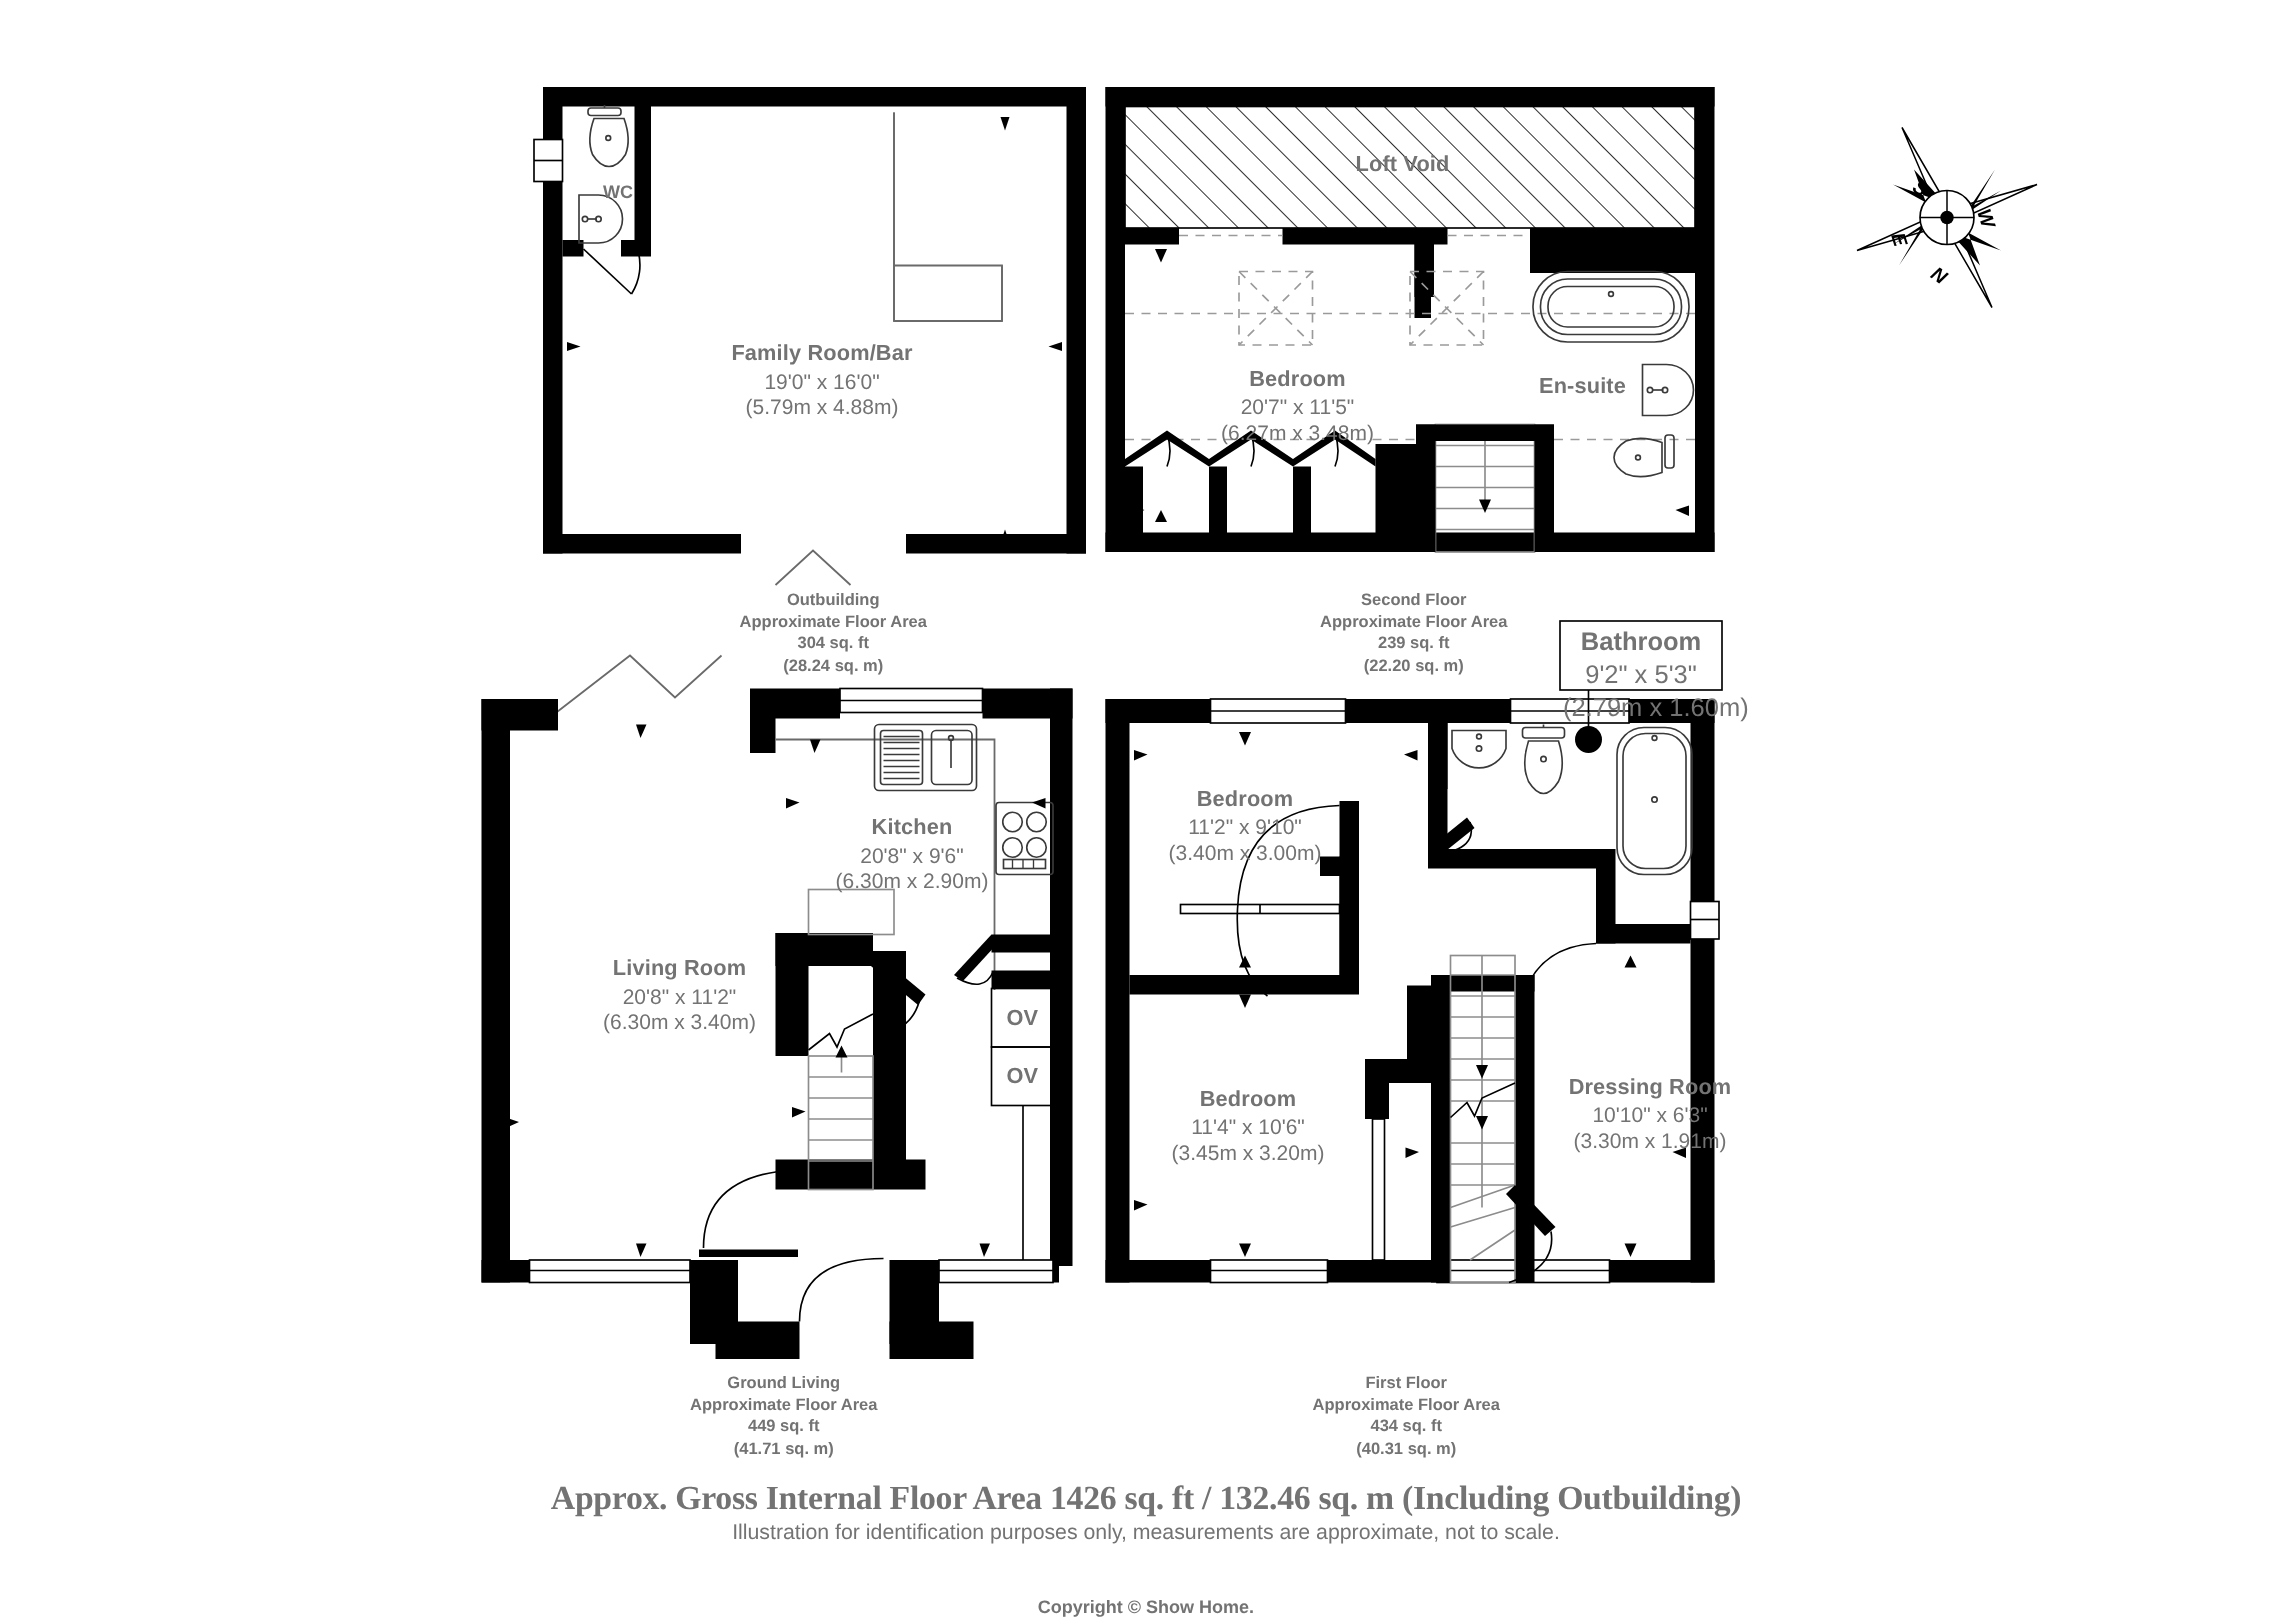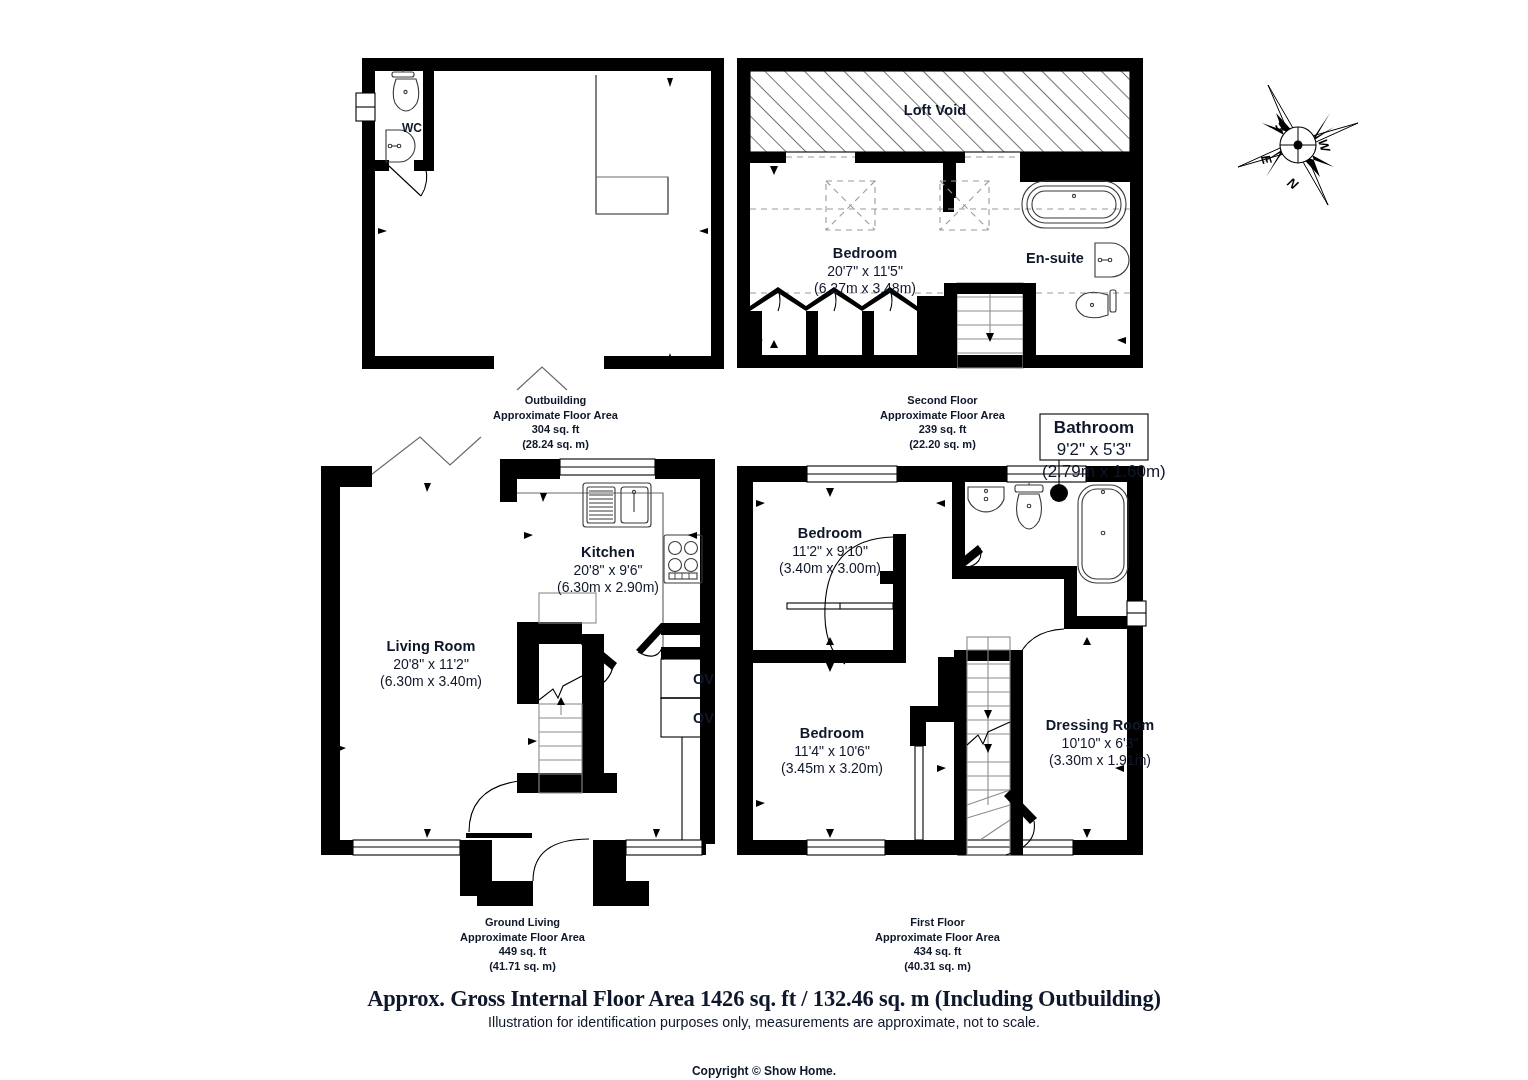--- a/index.html
+++ b/index.html
@@ -37,39 +37,38 @@
   .roofline  { fill: none; stroke: #6a6a6a; stroke-width: 1.2; }
   .arrowk    { fill: #000000; }
   .callout   { fill: #ffffff; stroke: #000000; stroke-width: 1.1; }
 
   
   .lbl {
     position: absolute;
     text-align: center;
     line-height: 1.22;
     white-space: nowrap;
-    color: #0f172a;
+    color: #737373;
   }
   .room-name {
     font-size: 14.5px;
     font-weight: bold;
     letter-spacing: 0.1px;
   }
   .room-dim {
     font-size: 14px;
     font-weight: normal;
   }
   .tag {
     font-size: 12px;
     font-weight: bold;
   }
   .ov-lbl {
     font-size: 14.5px;
     font-weight: bold;
-    padding-left: 22px;
   }
   .area-block {
     font-size: 11px;
     font-weight: bold;
     line-height: 1.33;
   }
   .callout-text {
     font-size: 17px;
     line-height: 1.3;
   }
@@ -580,20 +579,25 @@
 
       <circle fill="#ffffff" stroke="#000000" stroke-width="1.1" cx="0" cy="0" r="18"></circle>
       <line stroke="#000000" stroke-width="1" x1="-18" y1="0" x2="18" y2="0"></line>
       <line stroke="#000000" stroke-width="1" x1="0" y1="-18" x2="0" y2="18"></line>
       <circle fill="#000000" cx="0" cy="0" r="4.5"></circle>
     </g>
   </svg>
 
   <div class="lbl tag" style="left:382px; top:121px; width:60px;">WC</div>
 
+  <div class="lbl" style="left:428px; top:228px; width:240px;">
+    <div class="room-name">Family Room/Bar</div>
+    <div class="room-dim">19'0" x 16'0"</div>
+    <div class="room-dim">(5.79m x 4.88m)</div>
+  </div>
 
   <div class="lbl area-block" style="left:423px; top:393px; width:265px;">
     <div>Outbuilding</div>
     <div>Approximate Floor Area</div>
     <div>304 sq. ft</div>
     <div>(28.24 sq. m)</div>
   </div>
 
   <div class="lbl room-name" style="left:855px; top:102px; width:160px;">Loft Void</div>
 
@@ -611,21 +615,21 @@
     <div>239 sq. ft</div>
     <div>(22.20 sq. m)</div>
   </div>
 
   <div class="lbl callout-text" style="left:1042px; top:417px; width:104px;">
     <div style="font-weight:bold;">Bathroom</div>
     <div>9'2" x 5'3"</div>
     <div>(2.79m x 1.60m)</div>
   </div>
 
-  <div class="lbl" style="left:328px; top:638px; width:206px;text-align:center;">
+  <div class="lbl" style="left:350px; top:638px; width:206px;text-align:center;">
     <div class="room-name">Living Room</div>
     <div class="room-dim">20'8" x 11'2"</div>
     <div class="room-dim">(6.30m x 3.40m)</div>
   </div>
 
   <div class="lbl" style="left:518px; top:544px; width:180px;">
     <div class="room-name">Kitchen</div>
     <div class="room-dim">20'8" x 9'6"</div>
     <div class="room-dim">(6.30m x 2.90m)</div>
   </div>

